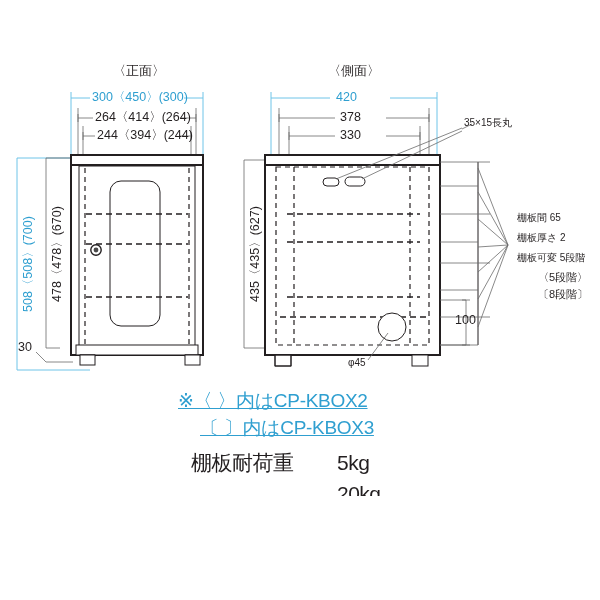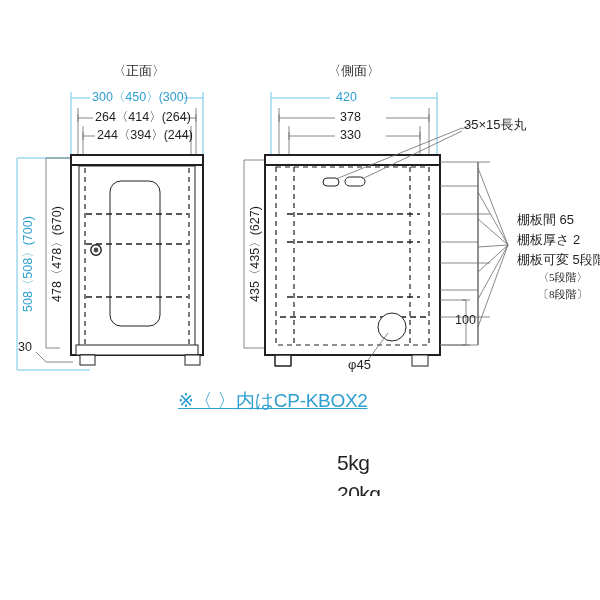--- a/index.html
+++ b/index.html
@@ -42,27 +42,26 @@
   }
   .dim-blue {
     font-size: 12.5px;
     color: #2f9fd0;
   }
   .vert {
     transform-origin: 0 0;
     transform: rotate(-90deg);
   }
   .note {
-    font-size: 13px;
+    font-size: 10px;
     color: #231f20;
   }
   .note-sm {
     font-size: 11px;
     color: #231f20;
-    font-family: Liberation Serif, serif;
   }
   .kbox-note {
     font-size: 19px;
     color: #2f9fd0;
     font-weight: normal;
     letter-spacing: -0.3px;
     text-decoration: underline;
   }
   .load-label {
     font-size: 21px;
@@ -254,20 +253,22 @@
 
   <div class="txt note" style="left:348px; top:358px;">φ45</div>
 
   <div class="txt note" style="left:517px; top:213px;">棚板間 65</div>
   <div class="txt note" style="left:517px; top:233px;">棚板厚さ 2</div>
   <div class="txt note" style="left:517px; top:253px;text-align:right;">棚板可変 5段階</div>
   <div class="txt note-sm" style="left:538px; top:272px;">〈5段階〉</div>
   <div class="txt note-sm" style="left:538px; top:289px;">〔8段階〕</div>
 
   <div class="txt kbox-note" style="left:178px; top:391px;">※〈 〉内はCP-KBOX2</div>
-
+  <div class="txt kbox-note" style="left:200px; top:418px;">〔 〕内はCP-KBOX3</div>
+
+  <div class="txt load-label" style="left:191px; top:452px;">棚板耐荷重</div>
   <div class="txt load-value" style="left:337px; top:452px;text-align:center;">5kg</div>
 
   <div class="txt load-value" style="left:337px; top:483px;">20kg</div>
 
   <div class="txt load-value" style="left:337px; top:514px;">50kg</div>
 
 </div>
 
 </body></html>

